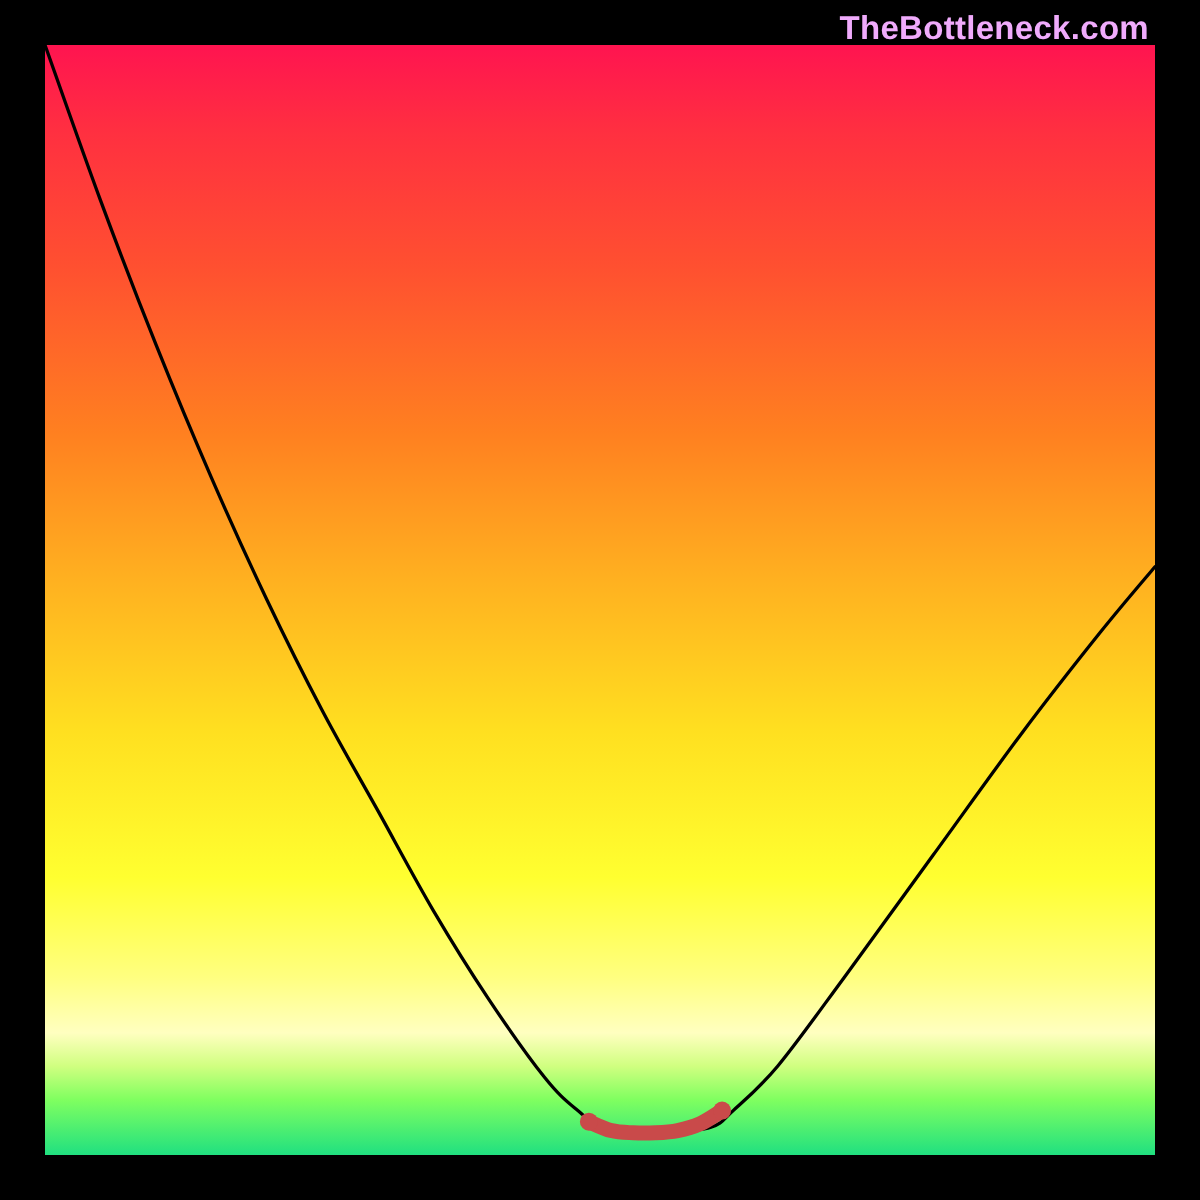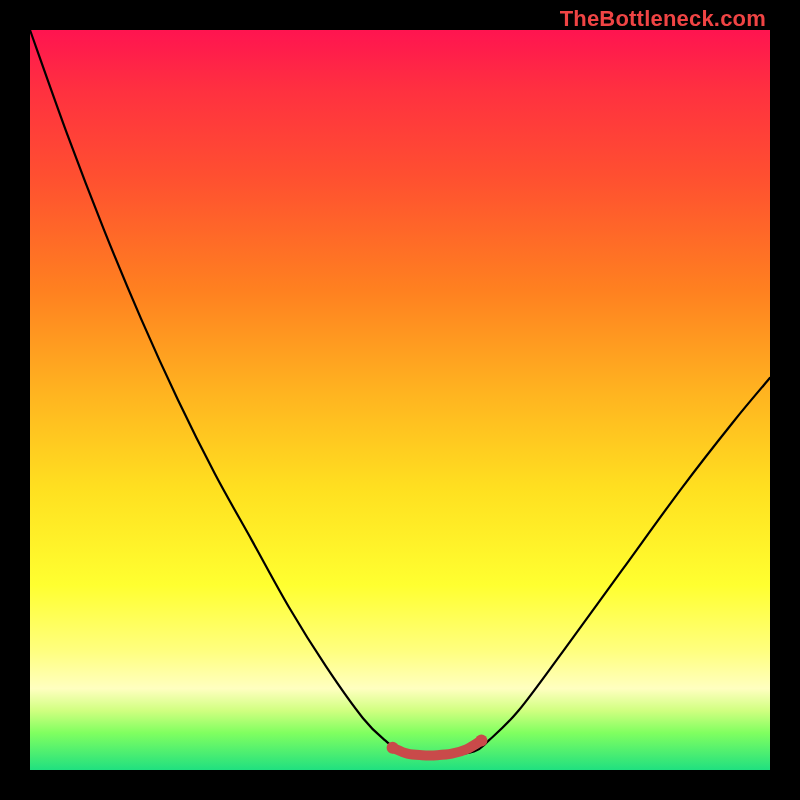--- a/index.html
+++ b/index.html
@@ -31,21 +31,21 @@
       #20e080 100%
     );
   }
   .watermark {
     position: absolute;
     top: 6px;
     right: 34px;
     font-family: Arial, Helvetica, sans-serif;
     font-size: 22px;
     font-weight: 600;
-    color: #ef4444;
+    color: #f0abfc;
     letter-spacing: 0.2px;
   }
   svg.curve {
     position: absolute;
     left: 0;
     top: 0;
     width: 740px;
     height: 740px;
     overflow: visible;
   }

